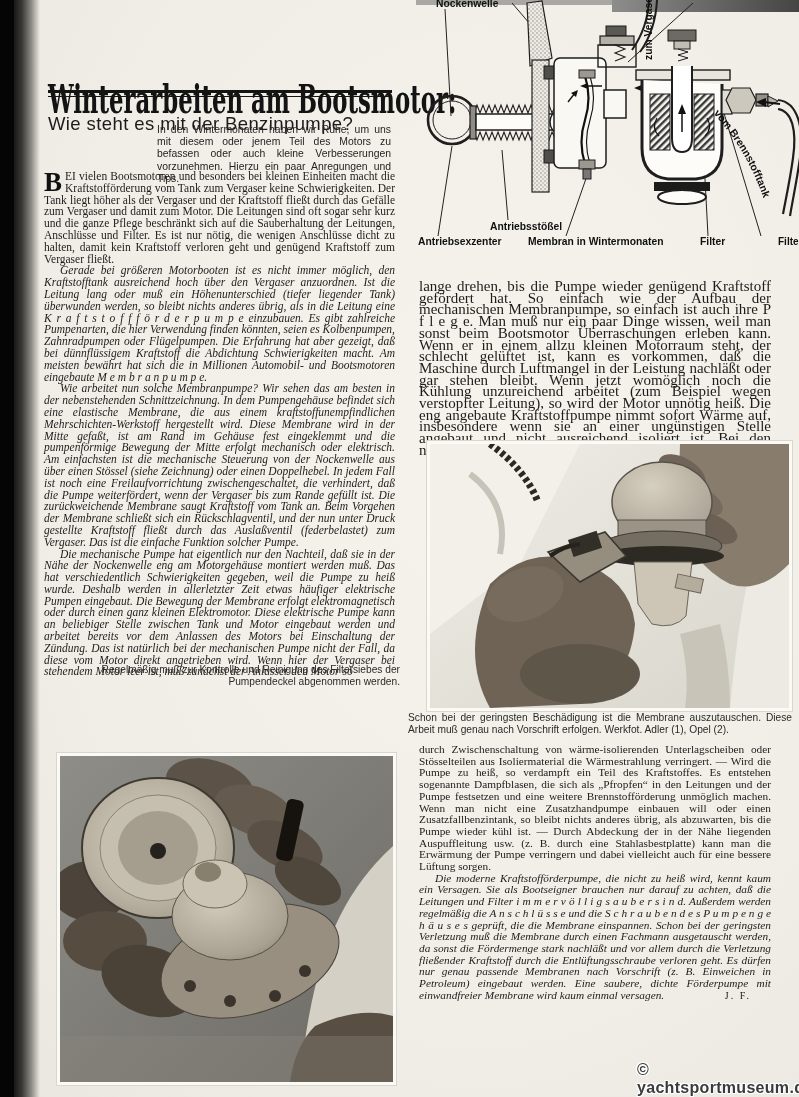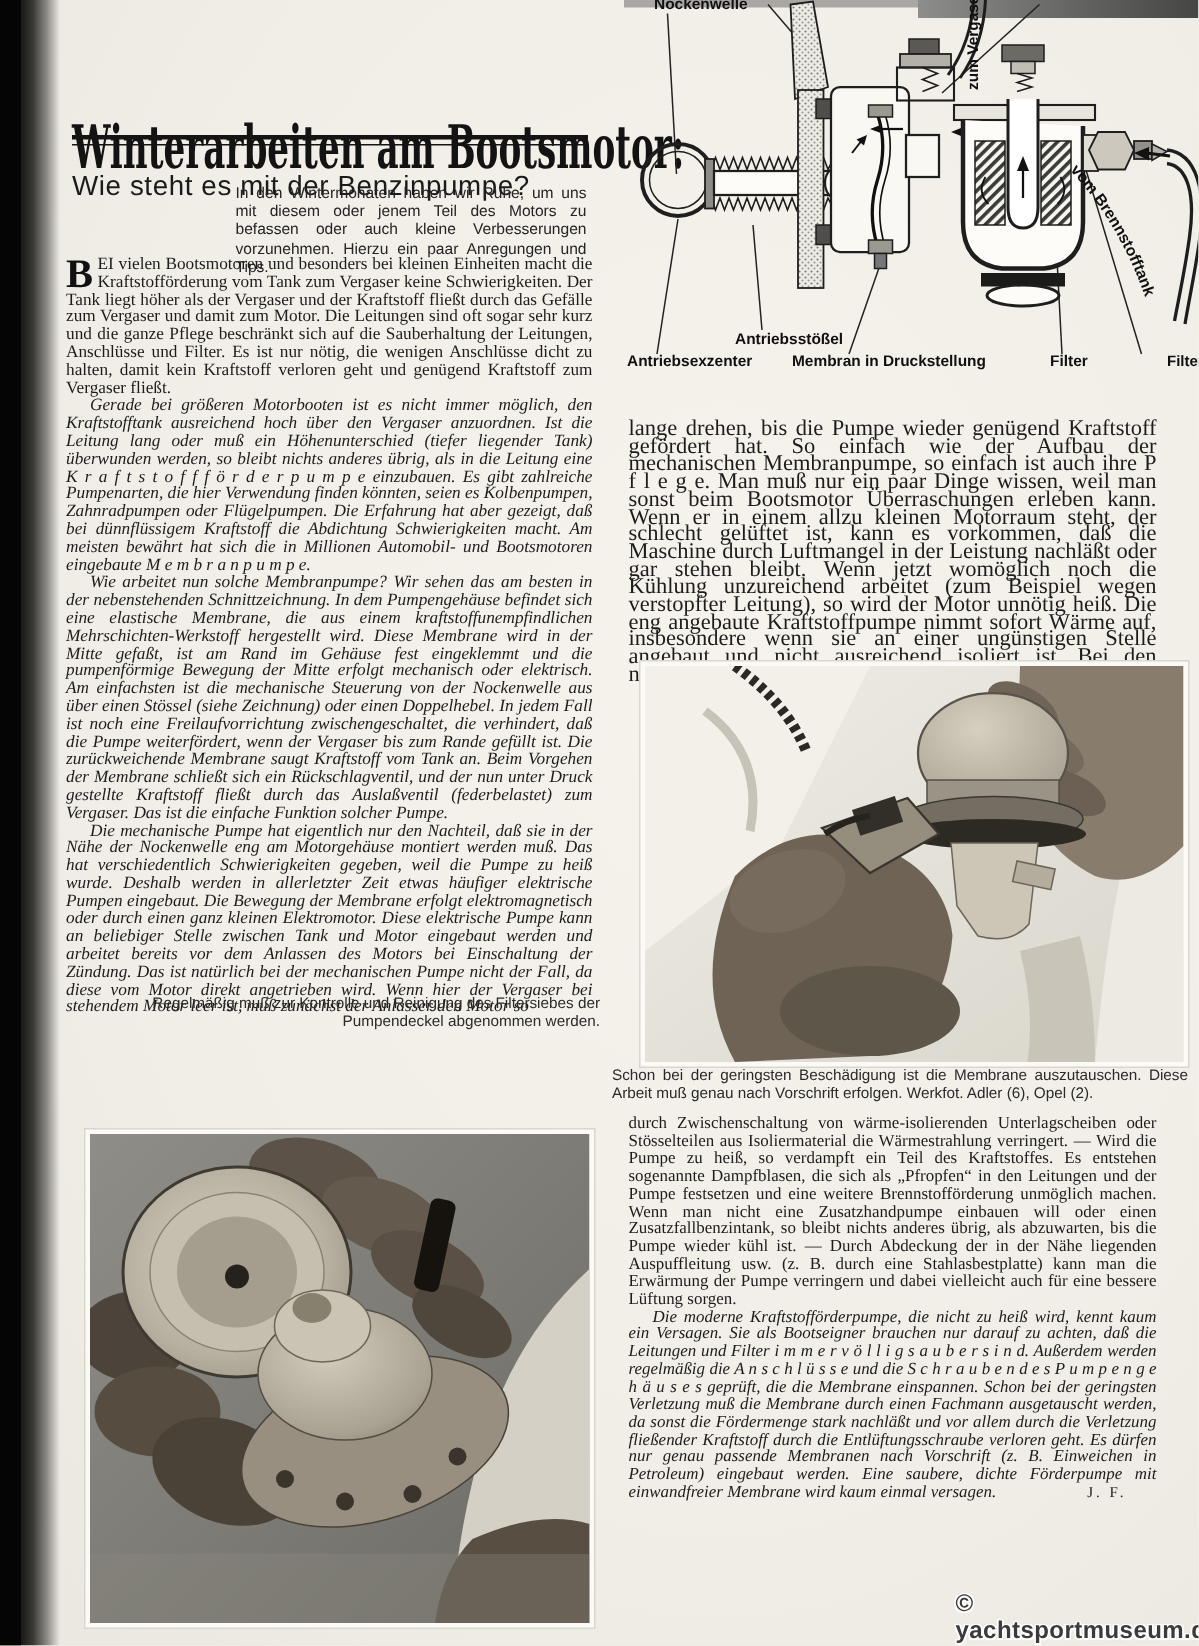--- a/index.html
+++ b/index.html
@@ -178,21 +178,21 @@
       <line x1="364" y1="104" x2="348" y2="102" stroke="#111" stroke-width="2"></line>
       <polygon points="350,98 340,102 350,107" fill="#111"></polygon>
 
       <text transform="translate(236,60) rotate(-90)" font-family="Liberation Sans, sans-serif" font-size="10.3" font-weight="bold" fill="#101010">zum Vergaser</text>
       <path id="fuelTextPath" d="M296 112 C320 138 338 168 350 206" fill="none" stroke="none"></path>
       <text font-family="Liberation Sans, sans-serif" font-size="10.5" font-weight="bold" fill="#101010"><textPath href="#fuelTextPath" startOffset="2">vom Brennstofftank</textPath></text>
     </svg>
     <span class="dlabel" style="left:20px;top:-2px;">Nockenwelle</span>
     <span class="dlabel" style="left:74px;top:221px;">Antriebsstößel</span>
     <span class="dlabel" style="left:2px;top:236px;">Antriebsexzenter</span>
-    <span class="dlabel" style="left:112px;top:236px;">Membran in Druckstellung</span>
+    <span class="dlabel" style="left:112px;top:236px;">Membran in Wintermonaten</span>
     <span class="dlabel" style="left:284px;top:236px;text-align:right;">Filter</span>
     <span class="dlabel" style="left:322px;top:236px;font-size:10px;margin-left:40px;">Filterglocke</span>
   </figure>
 
   <section class="serifcol col2a">
     <p>lange drehen, bis die Pumpe wieder genügend Kraftstoff gefördert hat. So einfach wie der Aufbau der mechanischen Membranpumpe, so einfach ist auch ihre P f l e g e. Man muß nur ein paar Dinge wissen, weil man sonst beim Bootsmotor Überraschungen erleben kann. Wenn er in einem allzu kleinen Motorraum steht, der schlecht gelüftet ist, kann es vorkommen, daß die Maschine durch Luftmangel in der Leistung nachläßt oder gar stehen bleibt. Wenn jetzt womöglich noch die Kühlung unzureichend arbeitet (zum Beispiel wegen verstopfter Leitung), so wird der Motor unnötig heiß. Die eng angebaute Kraftstoffpumpe nimmt sofort Wärme auf, insbesondere wenn sie an einer ungünstigen Stelle angebaut und nicht ausreichend isoliert ist. Bei den neuesten Pumpen wird schon</p>
   </section>
 
   <figure class="photo photo-right">
     <svg width="359" height="264" viewBox="0 0 359 264">
@@ -234,21 +234,21 @@
         <path d="M60 140 Q100 100 150 118 Q200 135 205 180 Q200 240 150 260 L60 264 Q30 210 60 140 Z" fill="#6e6355"></path>
         <ellipse cx="95" cy="150" rx="40" ry="26" fill="#776b5d" transform="rotate(-20 95 150)"></ellipse>
         <ellipse cx="150" cy="230" rx="60" ry="30" fill="#5f564a"></ellipse>
         <polygon points="118,108 175,88 196,112 150,138" fill="#958d7e" stroke="#3a362f" stroke-width="1.5"></polygon>
         <rect x="138" y="96" width="30" height="18" fill="#322e28" transform="rotate(-18 138 96)"></rect>
         <path d="M120 112 q14 -10 30 -12" stroke="#26231e" stroke-width="4" fill="none"></path>
       </g>
       <path d="M250 190 Q260 230 255 264 L300 264 Q300 220 290 180 Z" fill="#c9c4b8"></path>
     </svg>
   </figure>
-  <p class="figcap cap-right"><span>Schon bei der geringsten Beschädigung ist die Membrane auszutauschen. Diese Arbeit muß genau nach Vorschrift erfolgen.</span> <span>Werkfot. Adler (6), Opel (2).</span></p>
+  <p class="figcap cap-right"><span>Schon bei der geringsten Beschädigung ist die Membrane auszutauschen. Diese Arbeit muß genau nach Vorschrift erfolgen.</span> <span>Werkfot. Adler (1), Opel (2).</span></p>
 
   <section class="serifcol col2b" style="position:absolute;">
     <p>durch Zwischenschaltung von wärme-isolierenden Unterlagscheiben oder Stösselteilen aus Isoliermaterial die Wärmestrahlung verringert. — Wird die Pumpe zu heiß, so verdampft ein Teil des Kraftstoffes. Es entstehen sogenannte Dampfblasen, die sich als „Pfropfen“ in den Leitungen und der Pumpe festsetzen und eine weitere Brennstofförderung unmöglich machen. Wenn man nicht eine Zusatzhandpumpe einbauen will oder einen Zusatzfallbenzintank, so bleibt nichts anderes übrig, als abzuwarten, bis die Pumpe wieder kühl ist. — Durch Abdeckung der in der Nähe liegenden Auspuffleitung usw. (z. B. durch eine Stahlasbestplatte) kann man die Erwärmung der Pumpe verringern und dabei vielleicht auch für eine bessere Lüftung sorgen.</p>
     <p class="indent">Die moderne Kraftstofförderpumpe, die nicht zu heiß wird, kennt kaum ein Versagen. Sie als Bootseigner brauchen nur darauf zu achten, daß die Leitungen und Filter i m m e r  v ö l l i g  s a u b e r  s i n d. Außerdem werden regelmäßig die A n s c h l ü s s e und die S c h r a u b e n  d e s  P u m p e n g e h ä u s e s geprüft, die die Membrane einspannen. Schon bei der geringsten Verletzung muß die Membrane durch einen Fachmann ausgetauscht werden, da sonst die Fördermenge stark nachläßt und vor allem durch die Verletzung fließender Kraftstoff durch die Entlüftungsschraube verloren geht. Es dürfen nur genau passende Membranen nach Vorschrift (z. B. Einweichen in Petroleum) eingebaut werden. Eine saubere, dichte Förderpumpe mit einwandfreier Membrane wird kaum einmal versagen.</p>
     <span class="signature">J. F.</span>
   </section>
 
   <p class="figcap cap-left">Regelmäßig muß zur Kontrolle und Reinigung des Filtersiebes der Pumpendeckel abgenommen werden.</p>
   <figure class="photo photo-left">
     <svg width="333" height="326" viewBox="0 0 333 326">

